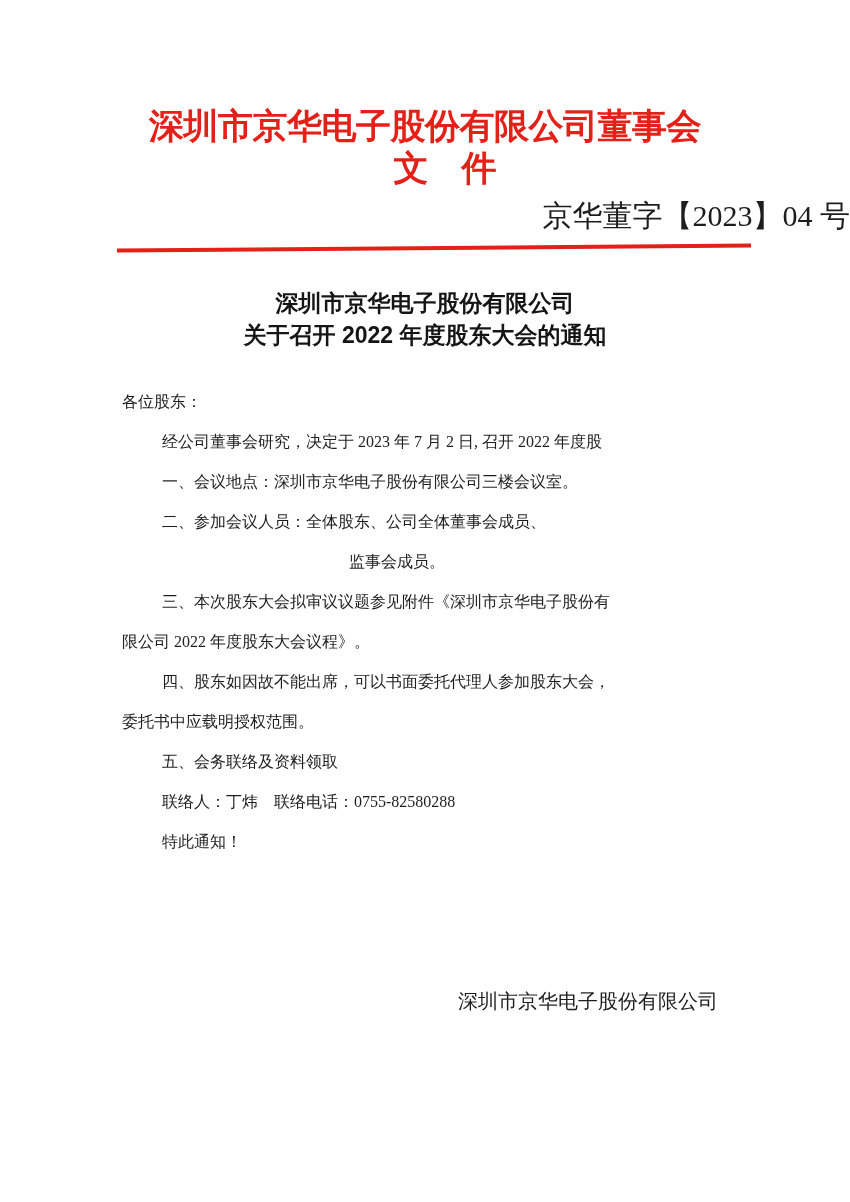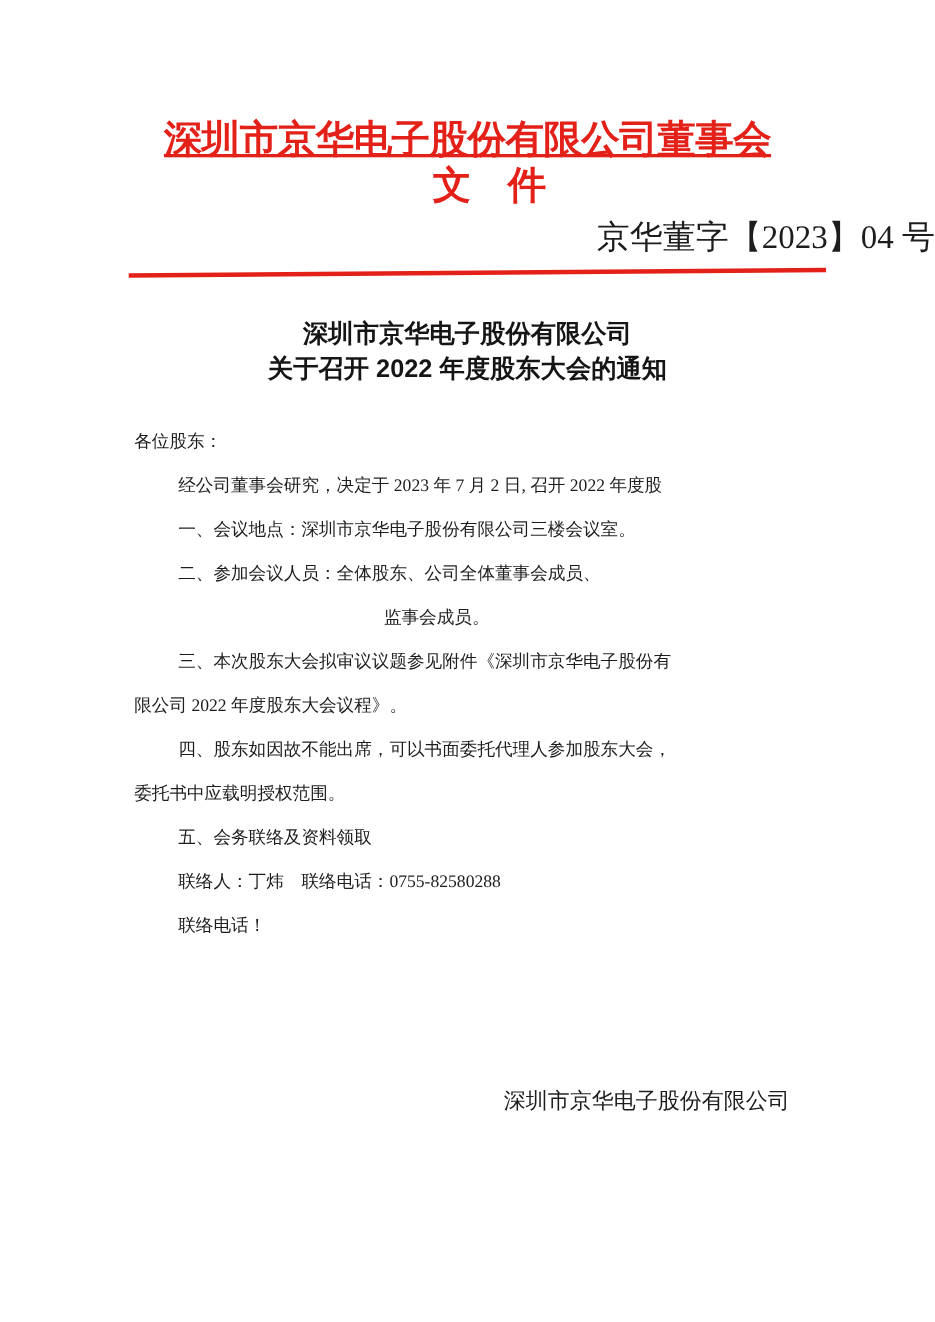--- a/index.html
+++ b/index.html
@@ -23,21 +23,20 @@
     top: 104px;
     left: 0;
     width: 100%;
     text-align: center;
     font-size: 35px;
     line-height: 46px;
     font-weight: bold;
     letter-spacing: -0.5px;
     color: #e32119;
     white-space: nowrap;
-    text-decoration: underline;
   }
   .doc-word {
     position: absolute;
     top: 147px;
     left: 0;
     width: 100%;
     text-align: center;
     font-size: 35px;
     line-height: 44px;
     font-weight: bold;
@@ -137,21 +136,21 @@
     <div class="bl ind">经公司董事会研究，决定于 2023 年 7 月 2 日, 召开 2022 年度股</div>
     <div class="bl ind">一、会议地点：深圳市京华电子股份有限公司三楼会议室。</div>
     <div class="bl ind">二、参加会议人员：全体股东、公司全体董事会成员、</div>
     <div class="bl deep">监事会成员。</div>
     <div class="bl ind">三、本次股东大会拟审议议题参见附件《深圳市京华电子股份有</div>
     <div class="bl">限公司 2022 年度股东大会议程》。</div>
     <div class="bl ind">四、股东如因故不能出席，可以书面委托代理人参加股东大会，</div>
     <div class="bl">委托书中应载明授权范围。</div>
     <div class="bl ind">五、会务联络及资料领取</div>
     <div class="bl ind">联络人：丁炜　联络电话：0755-82580288</div>
-    <div class="bl ind">联络电话！</div>
+    <div class="bl ind">特此通知！</div>
   </div>
 
   <div class="sign-wrap">
     <div class="sign-inner">
       <div class="sign-company">深圳市京华电子股份有限公司</div>
     </div>
   </div>
 
 </div>
 

